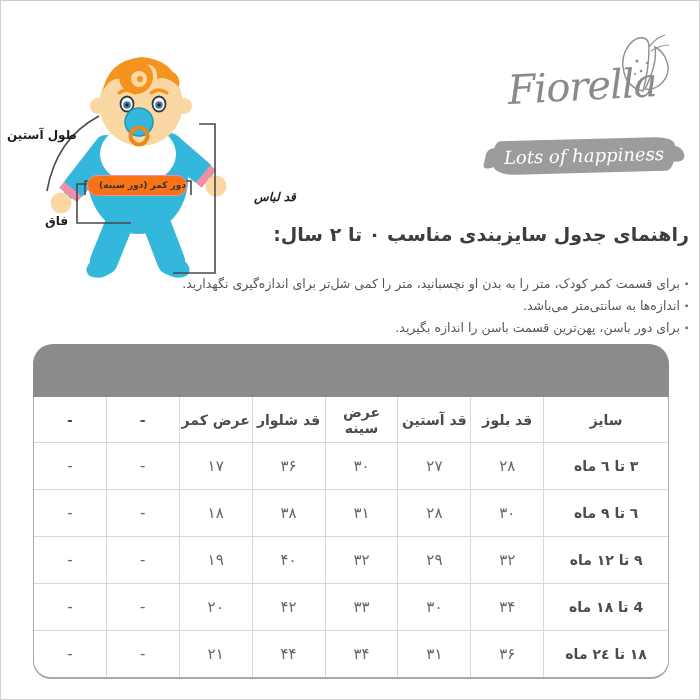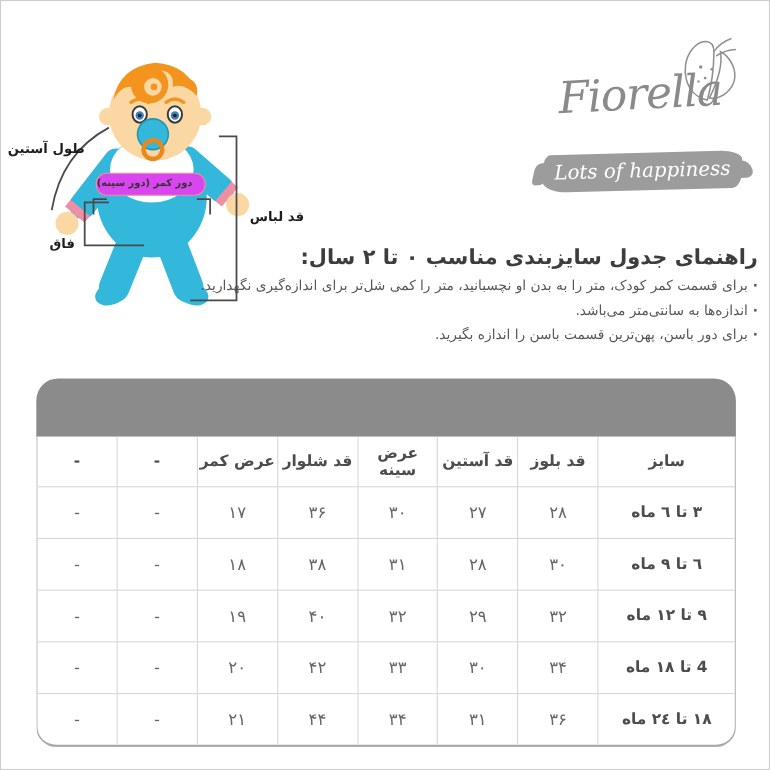--- a/index.html
+++ b/index.html
@@ -4,41 +4,41 @@
 <style>
   html,body{margin:0;padding:0;background:#fff;}
   .page{position:relative;width:700px;height:700px;background:#fff;border:1px solid #cfcfcf;
         box-sizing:border-box;overflow:hidden;font-family:"DejaVu Sans",sans-serif;}
   
   .diagram{position:absolute;left:0;top:0;width:300px;height:300px;}
   .baby-svg{position:absolute;left:10px;top:18px;}
   .diag-label{position:absolute;font-size:12px;font-weight:bold;color:#1d1d1d;white-space:nowrap;}
   .lbl-sleeve{left:6px;top:127px;}
   .lbl-crotch{left:44px;top:213px;}
-  .lbl-garment{left:226px;top:189px;}
-  .waist-pill{position:absolute;left:86px;top:156px;width:98px;height:19px;background:#d946ef;
+  .lbl-garment{left:253px;top:189px;font-style:italic;}
+  .waist-pill{position:absolute;left:86px;top:174px;width:98px;height:19px;background:#f97316;
               border:1.2px solid #ec8fa0;border-radius:10px;font-size:9px;font-weight:bold;
-              color:#333;text-align:left;line-height:18px;white-space:nowrap;}
+              color:#333;text-align:right;line-height:18px;white-space:nowrap;}
   
   .logo{position:absolute;left:478px;top:26px;width:210px;height:155px;}
   .butterfly{position:absolute;left:134px;top:6px;}
   .brand-name{position:absolute;left:8px;top:36px;width:190px;text-align:center;
               font-family:"DejaVu Serif",serif;font-style:italic;font-size:40px;
               color:#8a8a8a;transform:rotate(-3deg);letter-spacing:-1px;}
   .brush{position:absolute;left:14px;top:112px;width:182px;height:34px;background:#9c9c9c;
          border-radius:8px 20px 10px 22px/16px 8px 18px 10px;transform:rotate(-1.5deg);}
   .brush::before{content:"";position:absolute;left:-8px;top:7px;width:14px;height:20px;
          background:#9c9c9c;border-radius:6px 0 8px 4px;transform:skewX(-14deg);}
   .brush::after{content:"";position:absolute;right:-9px;top:9px;width:16px;height:16px;
          background:#9c9c9c;border-radius:2px 10px 8px 2px;transform:skewX(12deg);}
   .tagline{position:absolute;left:0;right:0;top:0;text-align:center;line-height:33px;
          font-family:"DejaVu Serif",serif;font-style:italic;font-size:18px;color:#fff;}
   
   .guide{position:absolute;right:10px;top:222px;width:640px;direction:rtl;text-align:right;}
-  .guide-heading{font-size:19px;font-weight:bold;color:#3d3d3d;margin-bottom:4px;white-space:nowrap;}
+  .guide-heading{font-size:19px;font-weight:bold;color:#3d3d3d;margin-bottom:28px;white-space:nowrap;}
   .guide-bullet{font-size:12.5px;color:#565656;line-height:22px;white-space:nowrap;}
   .guide-bullet::before{content:"· ";font-weight:bold;color:#565656;}
   
   .card{position:absolute;left:32px;top:343px;width:636px;}
   .code-bar{height:53px;background:#8b8b8b;border-radius:20px 20px 0 0;display:flex;
             align-items:center;justify-content:center;direction:rtl;gap:14px;}
   .code-label,.code-value{color:#fff;font-weight:bold;font-size:25px;}
   .table-wrap{border:1.5px solid #a8a8a8;border-top:none;border-bottom-width:2px;
               border-radius:0 0 18px 18px;overflow:hidden;background:#fff;}
   table{width:100%;border-collapse:collapse;direction:rtl;}

